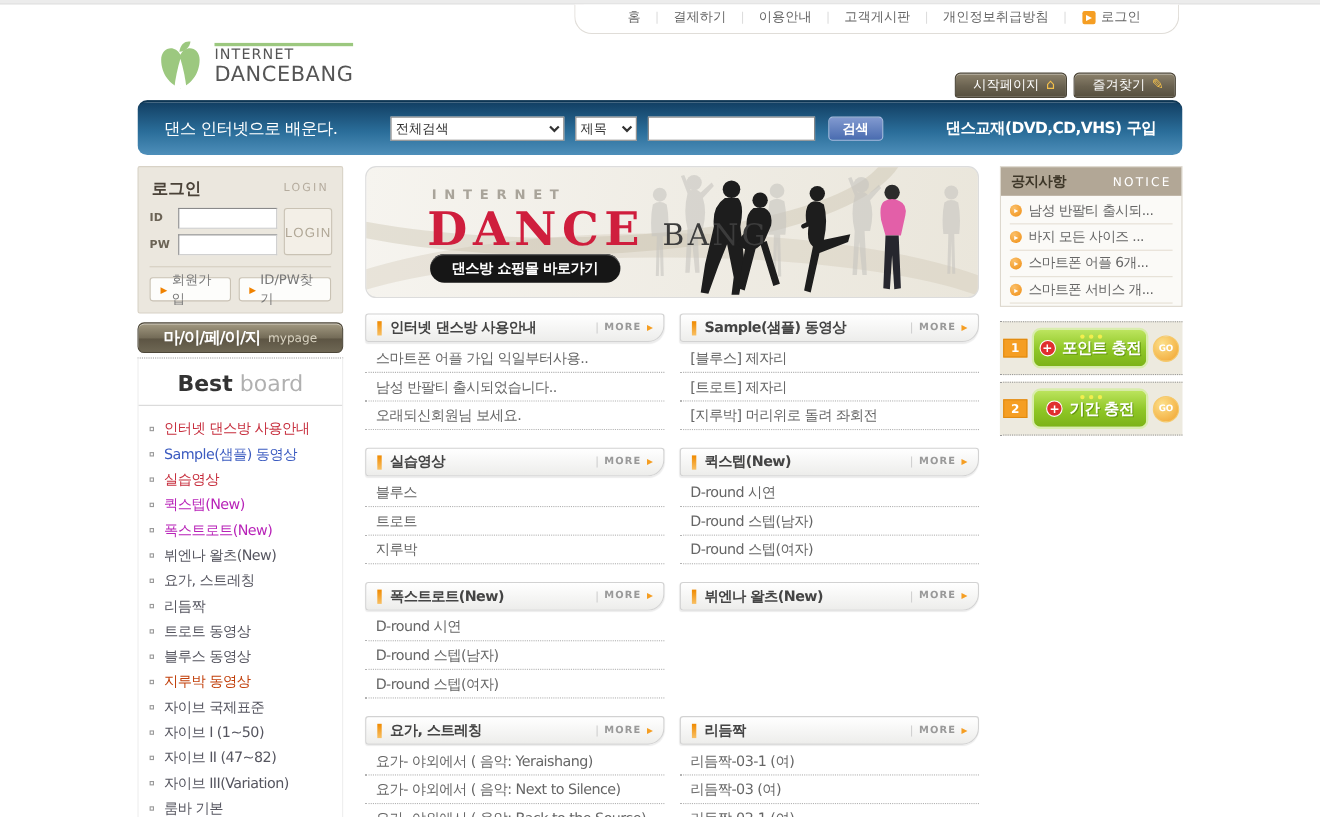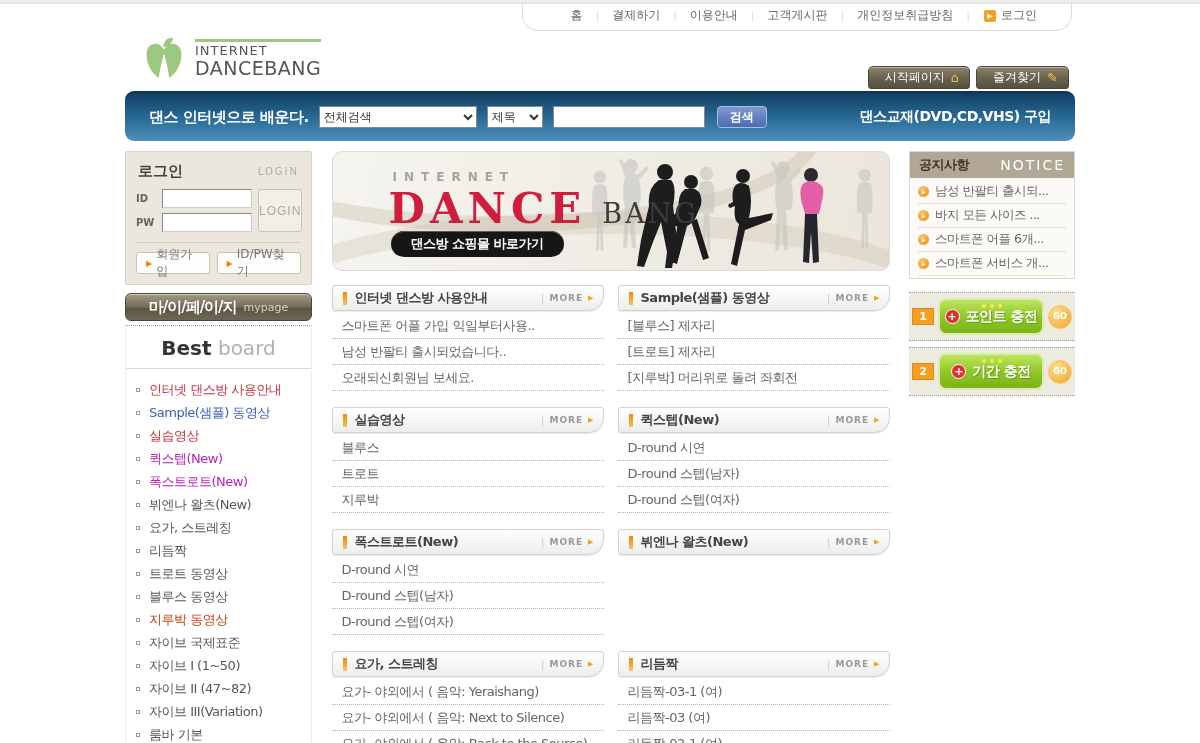--- a/index.html
+++ b/index.html
@@ -31,21 +31,21 @@
   .qbtn { display:flex; align-items:center; gap:6px; height:23px; padding:0 10px 0 16px;
     background:linear-gradient(#8c826c,#6a6250 55%,#57503f); border:1px solid #4a4436;
     border-radius:5px 5px 3px 3px; color:#fff; font-size:12px;
     box-shadow:inset 0 1px 0 rgba(255,255,255,.4); }
   .qicon { color:#f5c04a; font-size:13px; line-height:1; }
 
   
   .bluebar { width:950px; margin:0 auto; height:50px; border-radius:9px;
     background:linear-gradient(#123f63,#2a6d99 55%,#4e8fba);
     border-top:2px solid #0d3553; display:flex; align-items:center; padding:0 24px; gap:10px; }
-  .slogan { color:#fff; font-weight:bold; font-size:15px; letter-spacing:-0.5px; }
+  .slogan { color:#fff; font-weight:normal; font-size:15px; letter-spacing:-0.5px; margin-right:38px; }
   .bluebar select { height:22px; font-size:12px; border:1px solid #888; background:#fff; color:#333; }
   .sel-scope { width:158px; }
   .sel-field { width:56px; }
   .bluebar input { width:152px; height:22px; border:1px solid #888; font-size:12px; padding:0 4px; }
   .search-btn { height:22px; padding:0 12px; margin-left:2px; color:#fff; font-size:12px; font-weight:bold;
     background:linear-gradient(#8199cf,#4a6cb0); border:1px solid #a9bbdf; border-radius:4px; }
   .purchase { margin-left:auto; color:#fff; font-weight:bold; font-size:14px; letter-spacing:-0.5px; }
 
   
   .content { width:950px; margin:10px auto 0; display:flex; justify-content:space-between; }
@@ -124,21 +124,21 @@
   .bitem { height:26px; display:flex; align-items:center; padding-left:10px;
     border-bottom:1px dotted #b2b2b2; font-size:13px; color:#666; letter-spacing:-0.5px;
     white-space:nowrap; overflow:hidden; }
   .board-items { padding-top:2px;text-align:center; }
 
   
   .notice { border:1px solid #ddd8ce; background:#fbfaf7; }
   .n-head { height:26px; background:#b2a796; display:flex; align-items:center;
     justify-content:space-between; padding:0 9px; }
   .n-title { font-size:13px; font-weight:bold; color:#3d3628; letter-spacing:-0.5px; }
-  .n-en { font-size:14px; color:#fff; letter-spacing:2px; }
+  .n-en { font-size:11px; color:#fff; letter-spacing:2px; }
   .n-list { padding:2px 8px; }
   .n-item { height:24px; display:flex; align-items:center; gap:6px;
     border-bottom:1px solid #e5dfd4; font-size:12.5px; color:#666; letter-spacing:-0.5px;
     white-space:nowrap; overflow:hidden; }
   .nbullet { width:11px; height:11px; flex:none; border-radius:50%;
     background:radial-gradient(circle at 35% 30%,#fbc06a,#ef8d12); color:#fff; font-size:7px;
     display:flex; align-items:center; justify-content:center; }
 
   
   .charges { margin-top:13px; }

